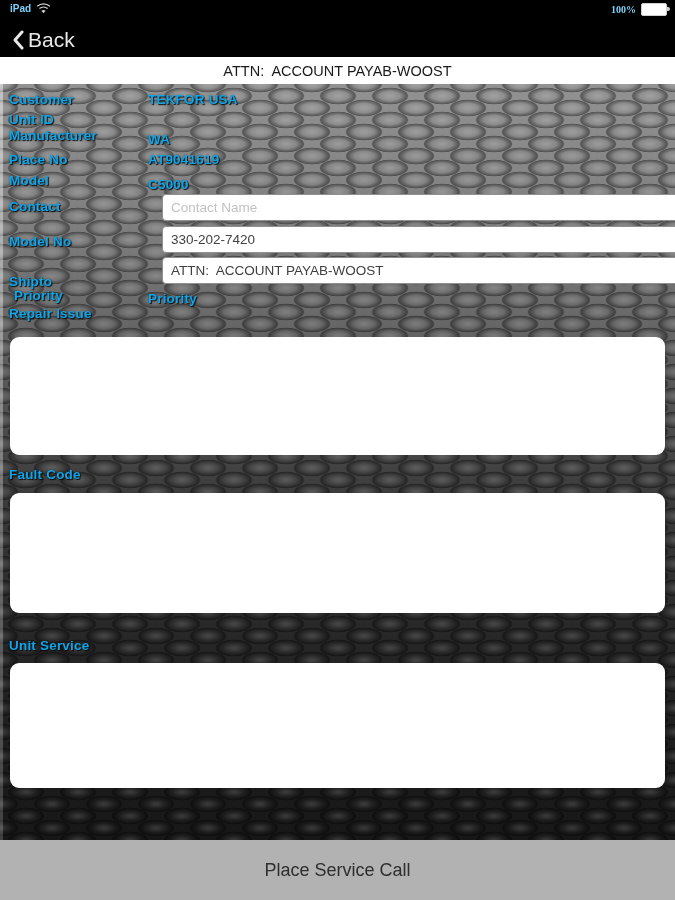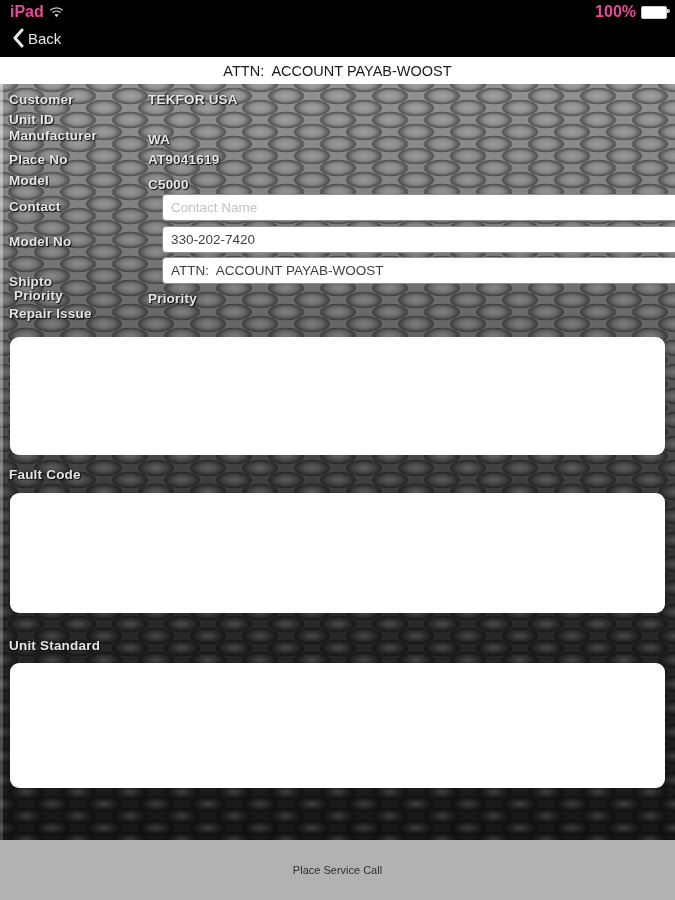--- a/index.html
+++ b/index.html
@@ -3,49 +3,49 @@
 <meta charset="utf-8">
 <style>
   html,body{margin:0;padding:0;background:#000;}
   .screen{
     position:relative;width:675px;height:900px;overflow:hidden;
     font-family:"Liberation Sans",sans-serif;background:#000;
   }
   
   .status-bar{
     position:absolute;top:0;left:0;width:675px;height:22px;background:#000;
-    color:#ec4899;font-size:16px;font-weight:bold;
+    color:#7dd3fc;font-size:10px;font-weight:bold;
   }
   .status-left{position:absolute;left:10px;top:3px;display:flex;align-items:center;gap:5px;}
   .status-time{position:absolute;left:0;right:0;top:3px;text-align:center;}
-  .status-right{position:absolute;right:8px;top:3px;display:flex;align-items:center;gap:5px;}
+  .status-right{position:absolute;right:8px;top:3px;display:flex;align-items:center;gap:5px;font-family:Liberation Serif, serif;}
   .battery{position:relative;width:24px;height:11px;border:1px solid #cfcfcf;border-radius:2px;background:#fff;}
   .battery:after{content:"";position:absolute;right:-4px;top:2.5px;width:3px;height:4px;background:#cfcfcf;border-radius:0 2px 2px 0;}
   
   .nav-bar{position:absolute;top:22px;left:0;width:675px;height:35px;background:#000;}
   .back-btn{position:absolute;left:12px;top:6px;display:flex;align-items:center;gap:4px;color:#e8e8e8;
-    font-size:15px;cursor:pointer;}
+    font-size:21px;cursor:pointer;}
   
   .title-bar{position:absolute;top:57px;left:0;width:675px;height:27px;background:#fff;
     display:flex;align-items:center;justify-content:center;color:#1a1a1a;font-size:14.5px;white-space:pre;}
   
   .form-bg{
     position:absolute;top:84px;left:0;width:675px;height:756px;
     background-image:
       radial-gradient(26px 12px at 50% 50%, rgba(255,255,255,0.13) 8%, rgba(130,130,130,0.05) 38%, rgba(0,0,0,0.40) 66%, rgba(0,0,0,0) 72%),
       radial-gradient(26px 12px at 50% 50%, rgba(255,255,255,0.13) 8%, rgba(130,130,130,0.05) 38%, rgba(0,0,0,0.40) 66%, rgba(0,0,0,0) 72%),
       linear-gradient(180deg,#929292 0%,#7d7d7d 20%,#5a5a5a 38%,#3c3c3c 54%,#262626 74%,#171717 100%);
     background-size:52px 24px,52px 24px,100% 100%;
     background-position:0 0,26px 12px,0 0;
   }
   .form-bg:before{content:"";position:absolute;left:0;top:0;bottom:0;width:3px;
     background:linear-gradient(180deg,rgba(255,255,255,0.45),rgba(255,255,255,0.18));}
   
   .lbl,.val{
-    position:absolute;color:#e5e5e5;font-size:13.5px;font-weight:bold;letter-spacing:.2px;
+    position:absolute;color:#0ea5e9;font-size:13.5px;font-weight:bold;letter-spacing:.2px;
     text-shadow:1px 1px 1px rgba(0,0,0,0.85),0 0 2px rgba(0,0,0,0.45);white-space:pre;
   }
   .lbl{left:9px;}
   .val{left:148px;}
   
   .fld{
     position:absolute;left:162px;width:521px;height:27px;box-sizing:border-box;
     background:#fff;border:1px solid #8f8f8f;border-radius:4px;
     font-family:"Liberation Sans",sans-serif;font-size:13.5px;color:#404040;
     padding:0 8px;outline:none;
@@ -54,21 +54,21 @@
   .area{
     position:absolute;left:10px;width:655px;box-sizing:border-box;resize:none;
     background:#fff;border:none;border-radius:9px;outline:none;
     font-family:"Liberation Sans",sans-serif;font-size:13.5px;color:#1a1a1a;padding:8px 10px;
   }
   
   .bottom-bar{
     position:absolute;top:840px;left:0;width:675px;height:60px;background:#b2b2b2;
     display:flex;align-items:center;justify-content:center;cursor:pointer;
   }
-  .bottom-bar span{color:#2e2e2e;font-size:11px;}
+  .bottom-bar span{color:#2e2e2e;font-size:18px;}
   .icon-svg{display:block;}
 </style>
 </head>
 <body>
 
 <div class="screen">
 
   <div class="status-bar">
     <div class="status-left">
       <span>iPad</span>
@@ -123,20 +123,20 @@
 
   <span class="lbl" style="top:288px;left:14px">Priority</span>
   <span class="val" style="top:291px">Priority</span>
 
   <span class="lbl" style="top:306px">Repair Issue</span>
   <textarea class="area" style="top: 337px; height: 118px;"></textarea>
 
   <span class="lbl" style="top:467px">Fault Code</span>
   <textarea class="area" style="top: 493px; height: 120px;"></textarea>
 
-  <span class="lbl" style="top:638px">Unit Standard</span>
+  <span class="lbl" style="top:638px">Unit Service</span>
   <textarea class="area" style="top: 663px; height: 125px;"></textarea>
 
   <div class="bottom-bar">
     <span>Place Service Call</span>
   </div>
 
 </div>
 
 </body></html>

